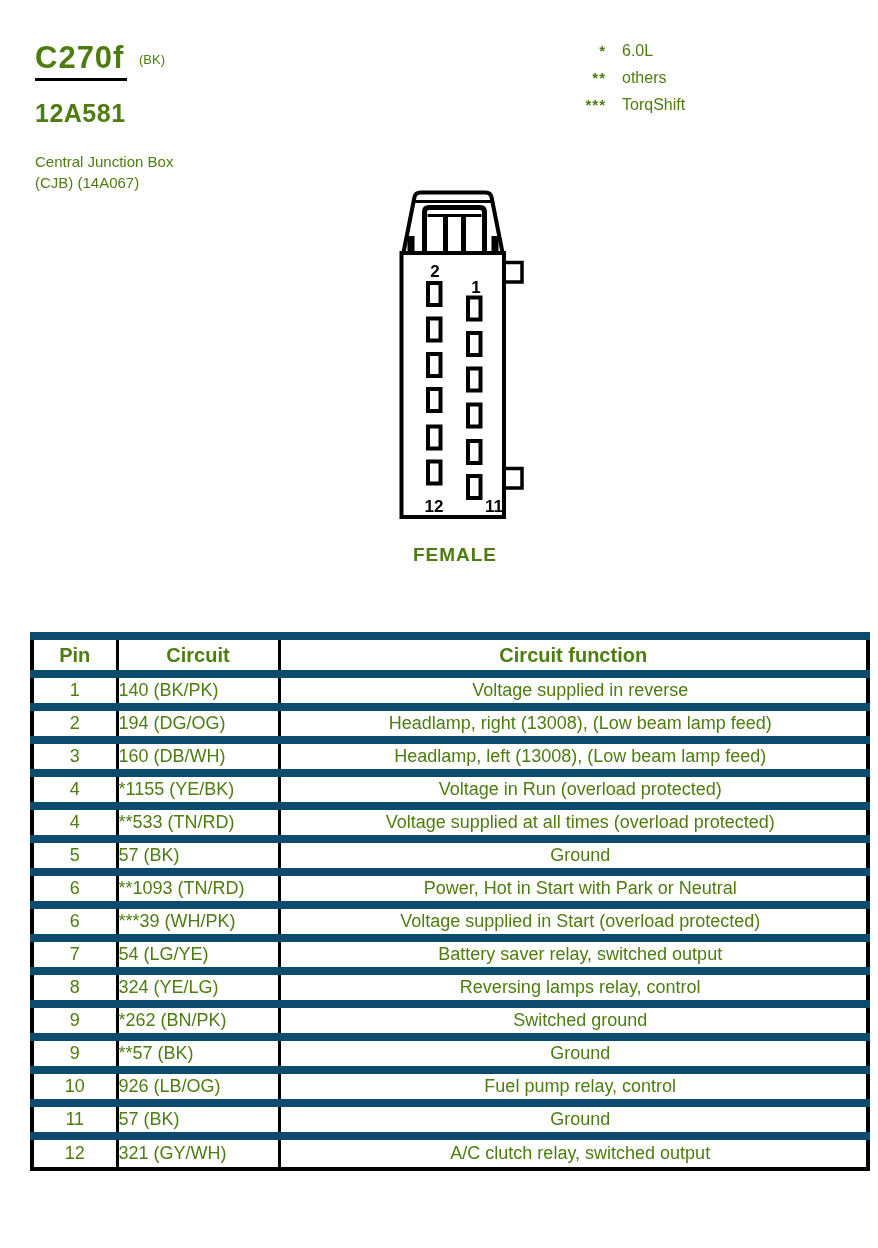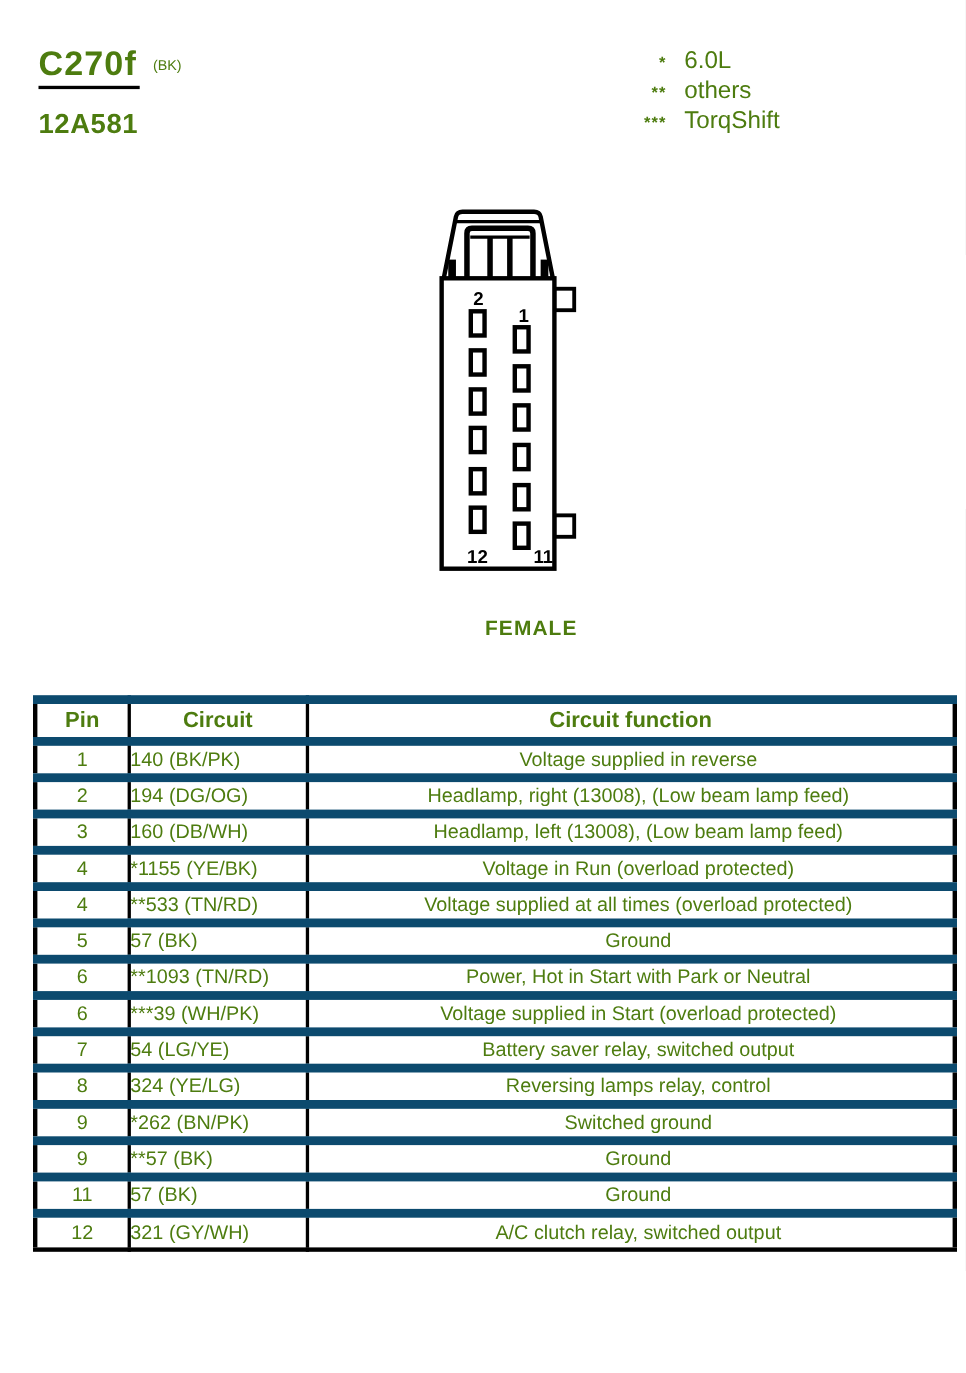--- a/index.html
+++ b/index.html
@@ -36,27 +36,27 @@
 
   
   .legend {
     position: absolute; left: 560px; top: 42px;
   }
   .legend-row { display: flex; align-items: baseline; height: 27px; }
   .legend-symbol {
     width: 46px; text-align: right;
     font-size: 15px; font-weight: bold; letter-spacing: 1px;
   }
-  .legend-label { margin-left: 16px; font-size: 22px; }
+  .legend-label { margin-left: 16px; font-size: 16px; }
 
   
   .connector-figure { position: absolute; left: 388px; top: 185px; }
   .gender-label {
-    position: absolute; left: 385px; top: 561px; width: 140px;
-    text-align: right; font-size: 19px; font-weight: bold; letter-spacing: 1px;
+    position: absolute; left: 385px; top: 544px; width: 140px;
+    text-align: center; font-size: 19px; font-weight: bold; letter-spacing: 1px;
   }
 
   
   table.pinout {
     position: absolute; left: 30px; top: 632px;
     width: 836px;
     border-collapse: collapse;
     table-layout: fixed;
   }
   table.pinout th, table.pinout td {
@@ -80,20 +80,24 @@
   td.cell-function { font-size: 17px; text-align: center; padding-left: 14px; }
 </style>
 </head>
 <body>
 
 <div id="page">
 
   <div class="connector-id">C270f</div>
   <div class="connector-color">(BK)</div>
   <div class="part-number">12A581</div>
+  <div class="component-name">
+    <div>Central Junction Box</div>
+    <div>(CJB) (14A067)</div>
+  </div>
 
   <div class="legend">
     <div class="legend-row">
       <span class="legend-symbol">*</span>
       <span class="legend-label">6.0L</span>
     </div>
     <div class="legend-row">
       <span class="legend-symbol">**</span>
       <span class="legend-label">others</span>
     </div>
@@ -212,20 +216,25 @@
         <td class="cell-pin">9</td>
         <td class="cell-circuit">*262 (BN/PK)</td>
         <td class="cell-function">Switched ground</td>
       </tr>
       <tr>
         <td class="cell-pin">9</td>
         <td class="cell-circuit">**57 (BK)</td>
         <td class="cell-function">Ground</td>
       </tr>
       <tr>
+        <td class="cell-pin">10</td>
+        <td class="cell-circuit">926 (LB/OG)</td>
+        <td class="cell-function">Fuel pump relay, control</td>
+      </tr>
+      <tr>
         <td class="cell-pin">11</td>
         <td class="cell-circuit">57 (BK)</td>
         <td class="cell-function">Ground</td>
       </tr>
       <tr>
         <td class="cell-pin">12</td>
         <td class="cell-circuit">321 (GY/WH)</td>
         <td class="cell-function">A/C clutch relay, switched output</td>
       </tr>
     </tbody>

